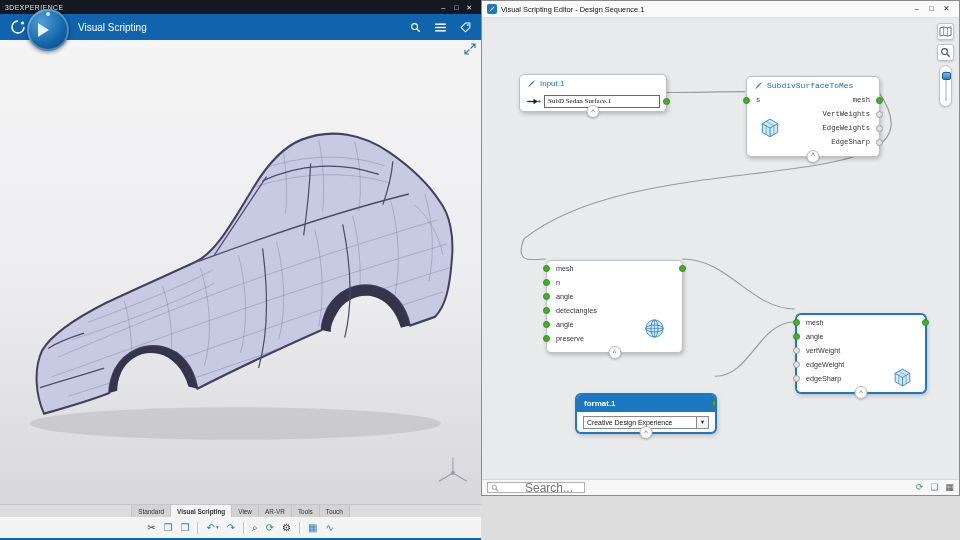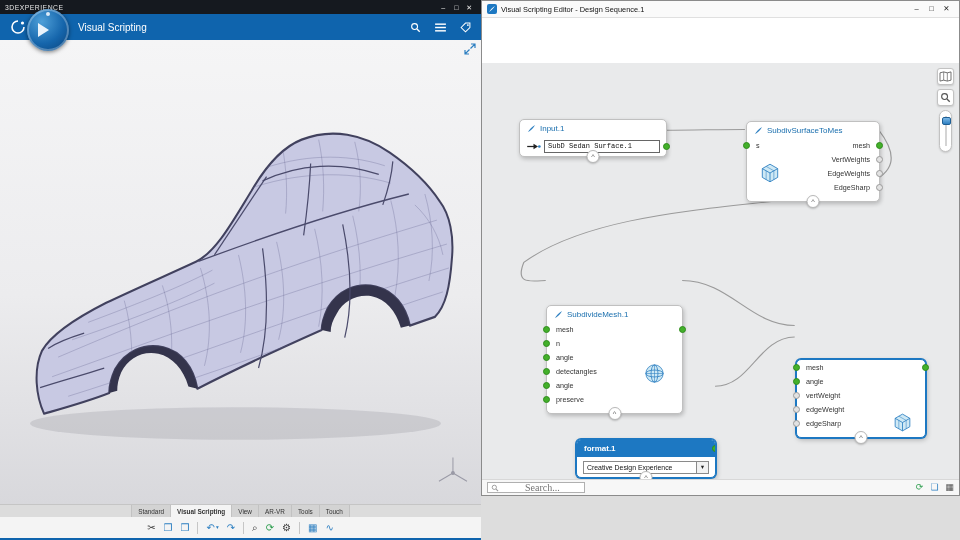--- a/index.html
+++ b/index.html
@@ -35,50 +35,50 @@
   .tbi.blue{color:#2d7fc1;}
   .tbi.green{color:#2e9e4f;}
   .tbi.caret{font-size:5.5px;margin-left:-7px;color:#2d7fc1;}
   .tbsep{width:1px;height:12px;background:#c6c6c6;}
 
   
   .win-right{width:479px;height:496px;display:flex;flex-direction:column;background:#fff;border:1px solid #8b8b8b;}
   .rw-titlebar{height:17px;background:#fafafa;border-bottom:1px solid #e0e0e0;display:flex;align-items:center;gap:4px;padding:0 5px;font-size:7.4px;color:#111;}
   .rw-controls{margin-left:auto;display:flex;}
   .rw-controls span{width:15px;text-align:center;font-size:7.5px;color:#222;line-height:16px;cursor:default;}
-  .canvas{flex:1;position:relative;background:#e9eaeb;overflow:hidden;margin-top:45px;}
+  .canvas{flex:1;position:relative;background:#e9eaeb;overflow:hidden;}
   .wires{position:absolute;left:0;top:0;width:100%;height:100%;}
 
   .node{position:absolute;background:#fff;border:1px solid #c0c0c0;border-radius:5px;box-shadow:1px 2px 4px rgba(0,0,0,.22);}
   .node-header{height:16px;display:flex;align-items:center;gap:4px;padding:0 7px;font-size:8px;color:#1a6fae;white-space:nowrap;overflow:hidden;position:relative;}
   .node.selected{border-color:#1d78c2;box-shadow:0 0 0 1px #1d78c2,1px 2px 5px rgba(0,0,0,.25);}
   .node.selected .node-header{background:#1d78c2;color:#fff;border-radius:4px 4px 0 0;height:17px;font-weight:bold;}
   .nrow{position:relative;height:14px;display:flex;align-items:center;padding:0 9px;font-size:7.2px;color:#333;}
   .nrow .r{margin-left:auto;}
   .node-pad{height:7px;}
   .port{position:absolute;top:50%;width:7px;height:7px;margin-top:-3.5px;border-radius:50%;}
   .port.pin{left:-4px;}
   .port.pout{right:-4px;}
   .port.green{background:#43b02a;border:1px solid #2f8c1d;}
   .port.gray{background:#e2e2e2;border:1px solid #9b9b9b;}
   .collapse{position:absolute;left:50%;bottom:-7px;transform:translateX(-50%);width:13px;height:13px;border-radius:50%;background:#fff;border:1px solid #b8b8b8;font-size:7.5px;color:#666;text-align:center;line-height:11px;box-shadow:0 1px 2px rgba(0,0,0,.2);cursor:pointer;}
   .node-icon{position:absolute;}
-  .input-field{flex:1;height:13px;border:1px solid #666;background:#fff;font-size:7px;color:#111;padding:0 3px;font-family:Liberation Mono, monospace;min-width:0;}
+  .input-field{flex:1;height:13px;border:1px solid #666;background:#fff;font-size:7px;color:#111;padding:0 3px;font-family:Liberation Serif, serif;min-width:0;}
   .dropdown{flex:1;height:13px;border:1px solid #8a8a8a;background:#fff;display:flex;align-items:center;font-size:6.9px;color:#111;padding-left:3px;cursor:pointer;}
   .dd-btn{margin-left:auto;width:12px;height:100%;border-left:1px solid #8a8a8a;display:flex;align-items:center;justify-content:center;font-size:5.5px;color:#222;background:#f2f2f2;}
 
   .canvas-tools{position:absolute;top:5px;right:5px;display:flex;flex-direction:column;gap:4px;align-items:center;}
   .ct-btn{width:17px;height:17px;background:#fff;border:1px solid #c2c2c2;border-radius:3px;display:flex;align-items:center;justify-content:center;box-shadow:0 1px 2px rgba(0,0,0,.15);cursor:pointer;}
   .zoomslider{width:13px;height:42px;background:#fff;border:1px solid #c2c2c2;border-radius:7px;position:relative;box-shadow:0 1px 2px rgba(0,0,0,.15);}
   .zs-track{position:absolute;left:50%;top:5px;bottom:5px;width:1px;background:#aaa;transform:translateX(-50%);}
   .zs-handle{position:absolute;left:1.5px;top:6px;width:9px;height:8px;background:linear-gradient(#7db9e8,#2d7fc1);border-radius:2px;border:1px solid #1e5f95;cursor:pointer;}
 
   .rw-statusbar{height:16px;background:#f7f7f7;border-top:1px solid #d8d8d8;display:flex;align-items:center;gap:6px;padding:0 5px;}
   .search-box{width:98px;height:11px;border:1px solid #b0b0b0;background:#fff;display:flex;align-items:center;padding:0 3px;gap:2px;}
-  .search-box input{border:none;outline:none;flex:1;font-size:10px;color:#444;font-family:Liberation Serif, serif;width:100%;background:transparent;padding-left:24px;}
+  .search-box input{border:none;outline:none;flex:1;font-size:12px;color:#444;font-family:Liberation Sans, sans-serif;width:100%;background:transparent;padding-left:24px;}
   .sb-icons{margin-left:auto;display:flex;gap:7px;font-size:9px;align-items:center;line-height:1;}
 </style>
 </head>
 <body>
 
 <div class="stage">
 
   <div class="win-left">
 
     <div class="lw-titlebar">
@@ -250,21 +250,21 @@
             <line x1="1" y1="5" x2="9" y2="5" stroke="#222" stroke-width="1.4"></line>
             <path d="M8,2 L13,5 L8,8 Z" fill="#222"></path>
             <circle cx="14.5" cy="5" r="1.5" fill="#2d7fc1"></circle>
           </svg>
           <input class="input-field" value="SubD Sedan Surface.1" style="">
           <span class="port pout green"></span>
         </div>
         <span class="collapse">^</span>
       </div>
 
-      <div class="node" style="left:264px;top:58px;width:134px;">
+      <div class="node" style="left:264px;top:58px;width:134px;font-family:Liberation Mono, monospace;">
         <div class="node-header">
           <svg width="9" height="9" viewBox="0 0 10 10">
               <path d="M1,9 C3,8 6.5,5.5 9,1 C5.5,3 2.5,6 1,9 Z" fill="#2d7fc1"></path>
             </svg>
           <span>SubdivSurfaceToMes</span>
         </div>
         <div class="nrow">
           <span class="port pin green"></span>
           <span>s</span>
           <span class="r">mesh</span>
@@ -287,26 +287,20 @@
           <g stroke="#2d7fc1" stroke-width="0.8" fill="#cfe9f5">
             <path d="M10,2 L17,6 L17,14 L10,18 L3,14 L3,6 Z"></path>
             <path d="M3,6 L10,10 L17,6 M10,10 L10,18" fill="none"></path>
             <path d="M6.5,4 L13.5,8 M6.5,16 L6.5,8 M13.5,16 L13.5,8" fill="none" stroke-width="0.5"></path>
           </g>
         </svg>
         <span class="collapse">^</span>
       </div>
 
       <div class="node" style="left:64px;top:242px;width:137px;">
-        <div class="node-header">
-          <svg width="9" height="9" viewBox="0 0 10 10">
-              <path d="M1,9 C3,8 6.5,5.5 9,1 C5.5,3 2.5,6 1,9 Z" fill="#2d7fc1"></path>
-            </svg>
-          <span>SubdivideMesh.1</span>
-        </div>
         <div class="nrow">
           <span class="port pin green"></span>
           <span>mesh</span>
           <span class="port pout green"></span>
         </div>
         <div class="nrow">
           <span class="port pin green"></span>
           <span>n</span>
         </div>
         <div class="nrow">

